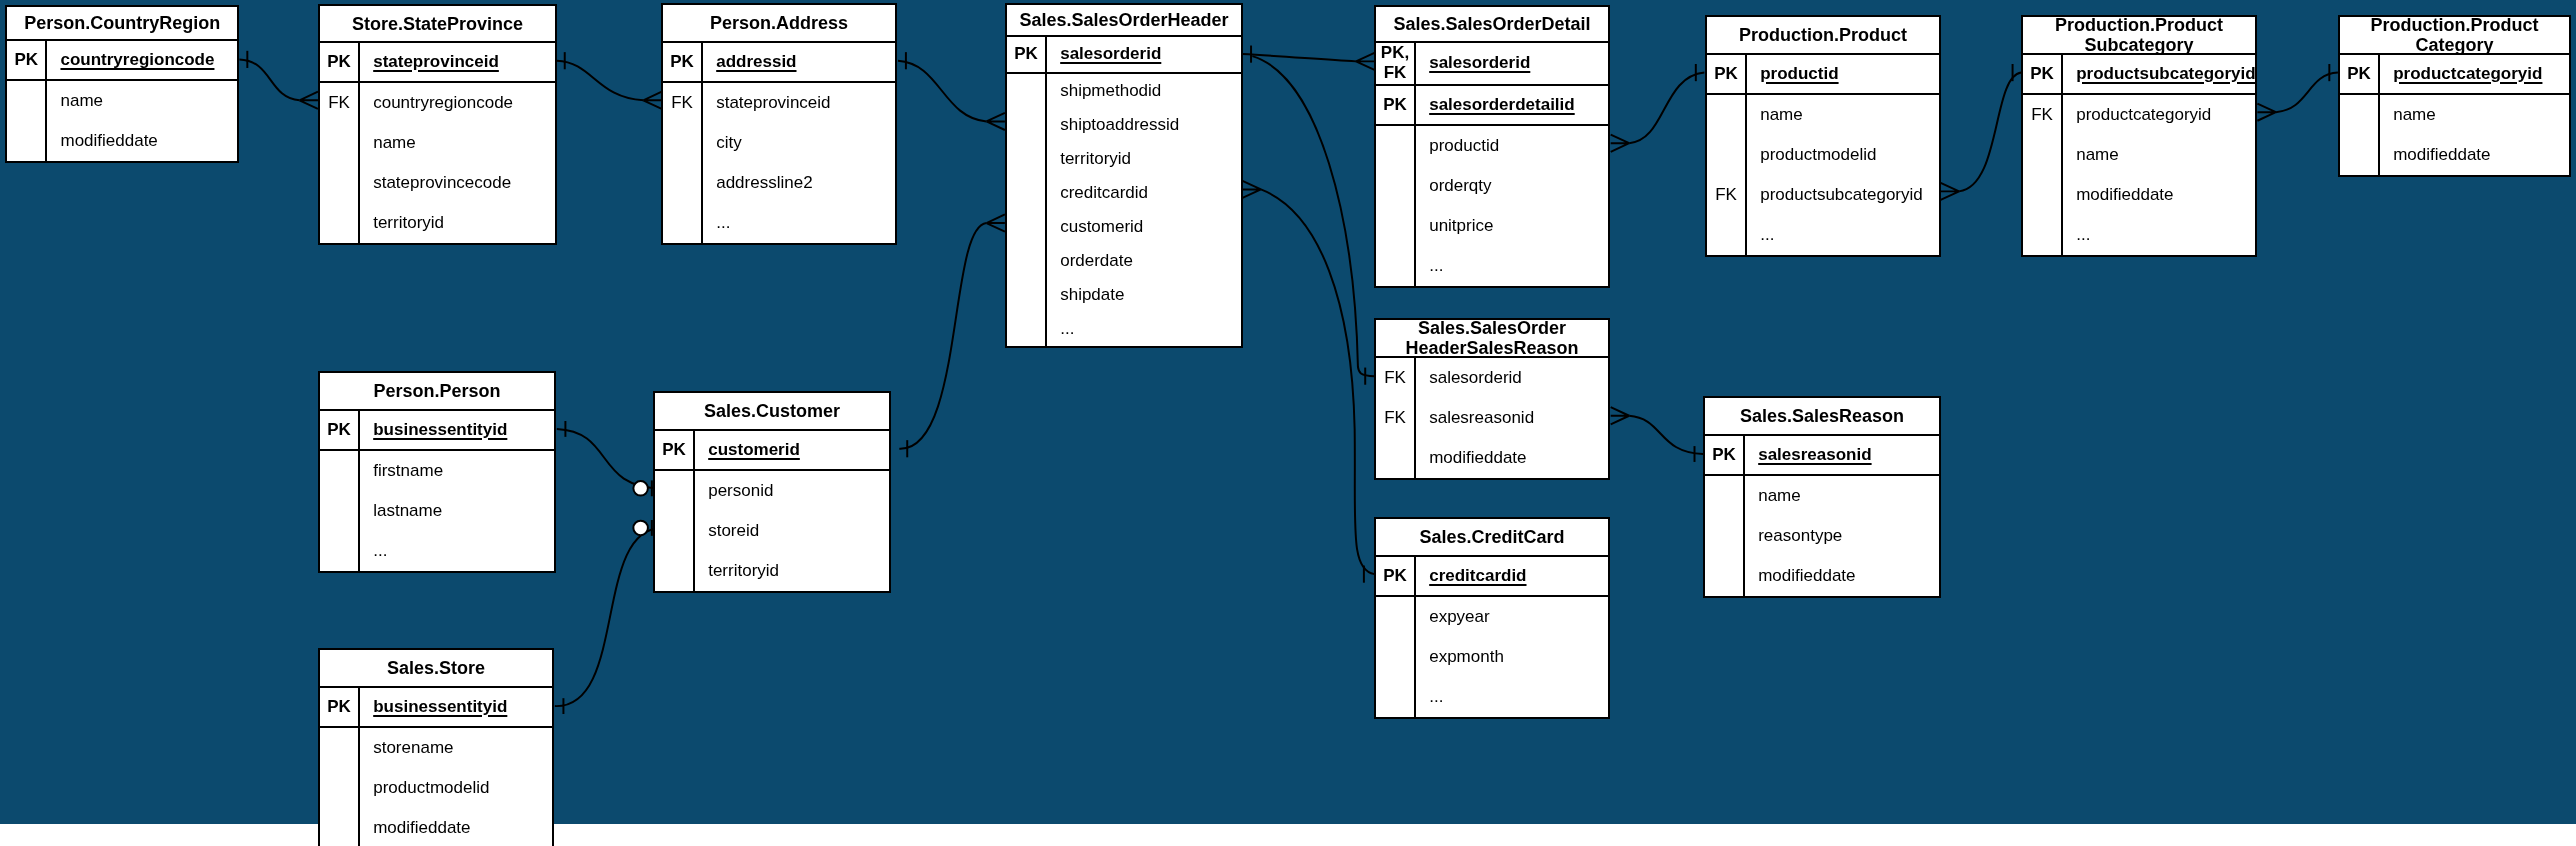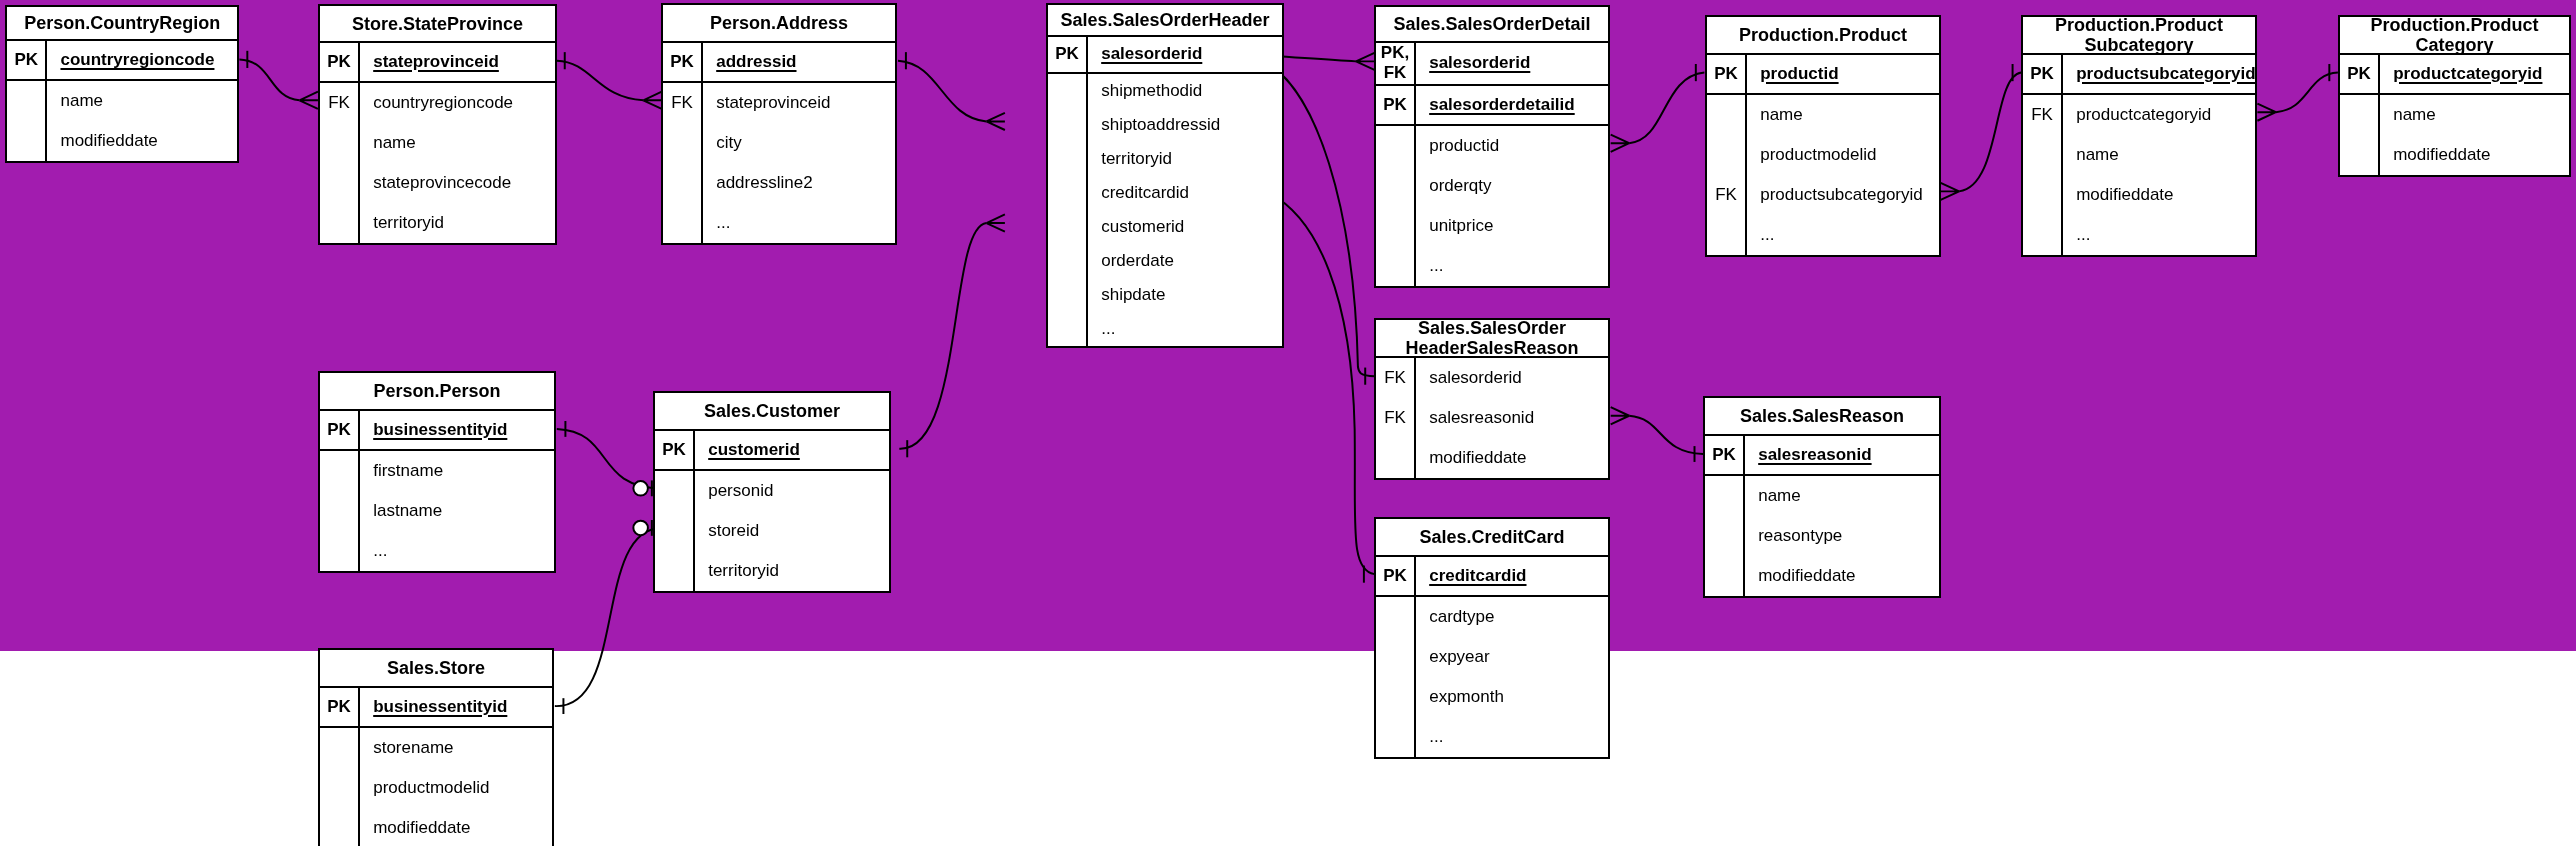--- a/index.html
+++ b/index.html
@@ -1,33 +1,33 @@
 <!DOCTYPE html>
 <html><head>
 <meta charset="utf-8">
 <style>
   html,body{margin:0;padding:0;background:#fff;width:2576px;height:846px;overflow:hidden;
     font-family:"Liberation Sans","DejaVu Sans",sans-serif;font-size:17px;color:#000}
-  #canvas{position:relative;width:2576px;height:651px;background:#a21caf}
+  #canvas{position:relative;width:2576px;height:824px;background:#0c4a6e}
   #wires{position:absolute;left:0;top:0}
   .tbl{position:absolute;border:2px solid #000;background:#fff;box-sizing:border-box}
   .ttl{display:flex;flex-direction:column;justify-content:center;align-items:center;
        font-weight:bold;font-size:18px;line-height:20px;border-bottom:2px solid #000;
        box-sizing:border-box;height:38px;text-align:center}
   .row{display:flex;box-sizing:border-box;height:40px}
   .row.sb{border-bottom:2px solid #000}
   .kc{width:40px;flex-shrink:0;border-right:2px solid #000;display:flex;flex-direction:column;
       justify-content:center;align-items:center;line-height:20px;box-sizing:border-box}
   .kc.bold{font-weight:bold}
   .fc{flex:1;display:flex;align-items:center;padding-left:13.2px;box-sizing:border-box}
   .pk{font-weight:bold;text-decoration:underline;text-decoration-thickness:2px;text-underline-offset:3.3px}
   #t0{left:5.3px;top:5.3px;width:234px}    #t0 .ttl{height:34px}
   #t1{left:318px;top:4px;width:239px}  #t1 .ttl{height:37px}
   #t2{left:661px;top:2.6px;width:236px}
-  #t3{left:1046px;top:2.6px;width:238px} #t3 .ttl{height:32px} #t3 .row{height:34px} #t3 .row.sb{height:37px}
+  #t3{left:1005px;top:2.6px;width:238px} #t3 .ttl{height:32px} #t3 .row{height:34px} #t3 .row.sb{height:37px}
   #t4{left:1374px;top:4.6px;width:236px} #t4 .ttl{height:36px}
   #t5{left:1705px;top:14.5px;width:236px}
   #t6{left:2021px;top:14.5px;width:236px}
   #t7{left:2338px;top:14.5px;width:233px}
   #t8{left:318px;top:371px;width:238px}
   #t9{left:653px;top:391px;width:238px}
   #t10{left:318px;top:648px;width:236px}
   #t11{left:1374px;top:318px;width:236px}
   #t12{left:1703px;top:396px;width:238px}
   #t13{left:1374px;top:517px;width:236px} #t13 .ttl{height:38px}
@@ -691,28 +691,20 @@
         </div>
     <div class="fc">
           <span class="pk">creditcardid</span>
         </div>
   </div>
   <div class="row">
     <div class="kc">
           <span></span>
         </div>
     <div class="fc">
-          <span>cardtype</span>
-        </div>
-  </div>
-  <div class="row">
-    <div class="kc">
-          <span></span>
-        </div>
-    <div class="fc">
           <span>expyear</span>
         </div>
   </div>
   <div class="row">
     <div class="kc">
           <span></span>
         </div>
     <div class="fc">
           <span>expmonth</span>
         </div>

